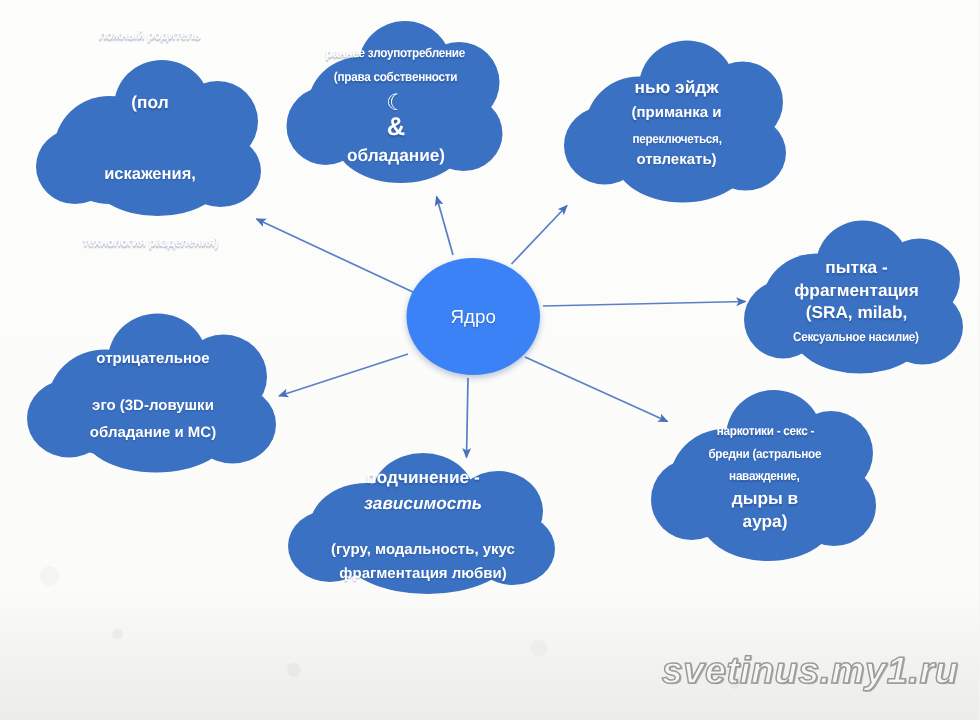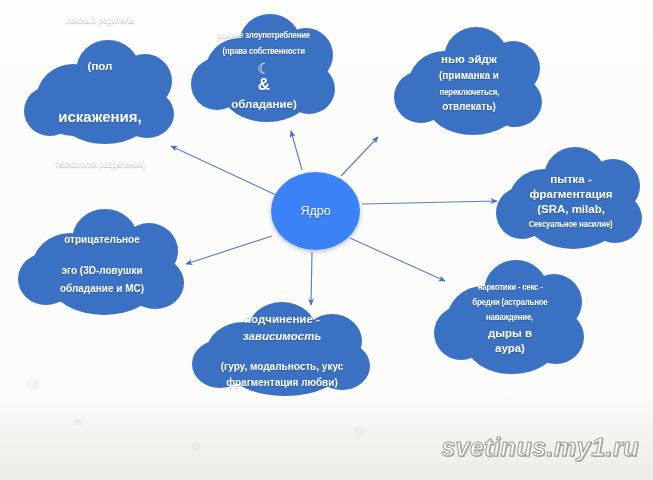--- a/index.html
+++ b/index.html
@@ -30,21 +30,21 @@
     position:absolute;inset:0;display:flex;flex-direction:column;
     align-items:center;justify-content:center;
     color:#ffffff;text-align:center;line-height:1.28;
     text-shadow:0 1px 1px rgba(20,50,100,.35);
     z-index:5;pointer-events:none;
   }
   .lbl span{display:block;white-space:nowrap;}
   .t-sm{font-size:8.5px;font-weight:700;letter-spacing:-.2px;transform:scaleX(.92);}
   .t-md{font-size:10px;font-weight:700;}
   .t-lg{font-size:11.5px;font-weight:700;}
-  .t-xl{font-size:15px;font-weight:700;}
+  .t-xl{font-size:11px;font-weight:700;}
   .glyphrow{display:flex;align-items:center;justify-content:center;gap:9px;}
   .moon{font-size:15px;line-height:1;}
   .amp{font-size:17px;font-weight:700;line-height:1;}
 
   
   #core{
     position:absolute;left:271px;top:172px;width:89px;height:78px;
     background:#3b82f6;border-radius:50%;
     display:flex;align-items:center;justify-content:center;
     box-shadow:0 2px 4px rgba(40,70,130,.30);
@@ -112,21 +112,21 @@
       <span class="t-sm">раннее злоупотребление</span>
       <span class="t-sm" style="margin-top:5px;">(права собственности</span>
       <span class="glyphrow" style="margin-top:4px;">
         <span class="moon">☾</span>
         <span class="amp">&amp;</span>
       </span>
       <span class="t-lg" style="margin-top:4px;">обладание)</span>
     </div>
   </div>
 
-  <div class="cloud" style="left:394px;top:25px;width:150px;height:114px;">
+  <div class="cloud" style="left:376px;top:25px;width:150px;height:114px;">
     <div class="blob" style="left:14px;top:26px;width:72px;height:70px;"></div>
     <div class="blob" style="left:50px;top:2px;width:64px;height:62px;"></div>
     <div class="blob" style="left:92px;top:16px;width:54px;height:54px;"></div>
     <div class="blob" style="left:0px;top:46px;width:54px;height:52px;"></div>
     <div class="blob" style="left:34px;top:52px;width:90px;height:58px;"></div>
     <div class="blob" style="left:94px;top:52px;width:54px;height:50px;"></div>
     <div class="lbl" style="padding-top:2px;">
       <span class="t-lg">нью эйдж</span>
       <span class="t-md" style="margin-top:3px;">(приманка и</span>
       <span class="t-sm" style="margin-top:4px;">переключеться,</span>

